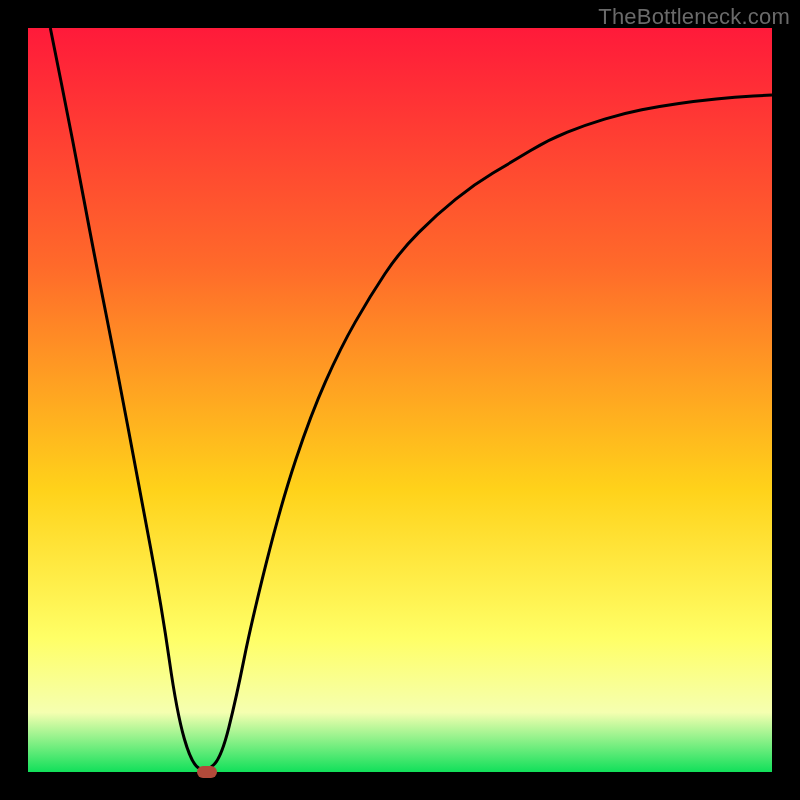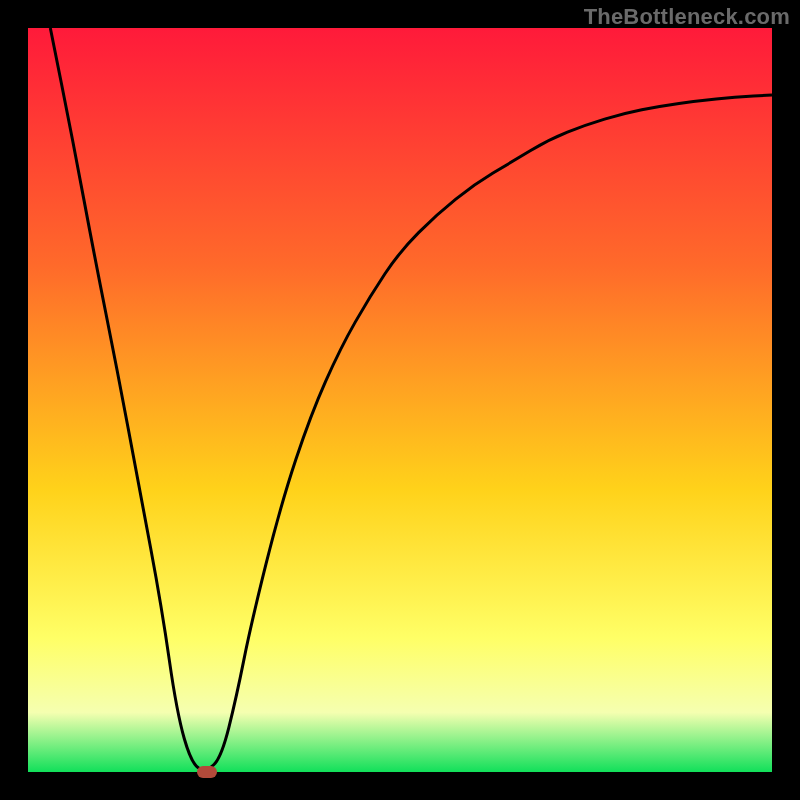--- a/index.html
+++ b/index.html
@@ -18,21 +18,21 @@
     width: 744px;
     height: 744px;
     background: #000;
   }
   .watermark {
     position: absolute;
     top: 4px;
     right: 10px;
     color: #6a6a6a;
     font-size: 22px;
-    font-weight: 700;
+    font-weight: 400;
     letter-spacing: 0.2px;
     font-family: Arial, sans-serif;
   }
   .plot {
     position: absolute;
     left: 0;
     top: 0;
     width: 744px;
     height: 744px;
     display: block;

